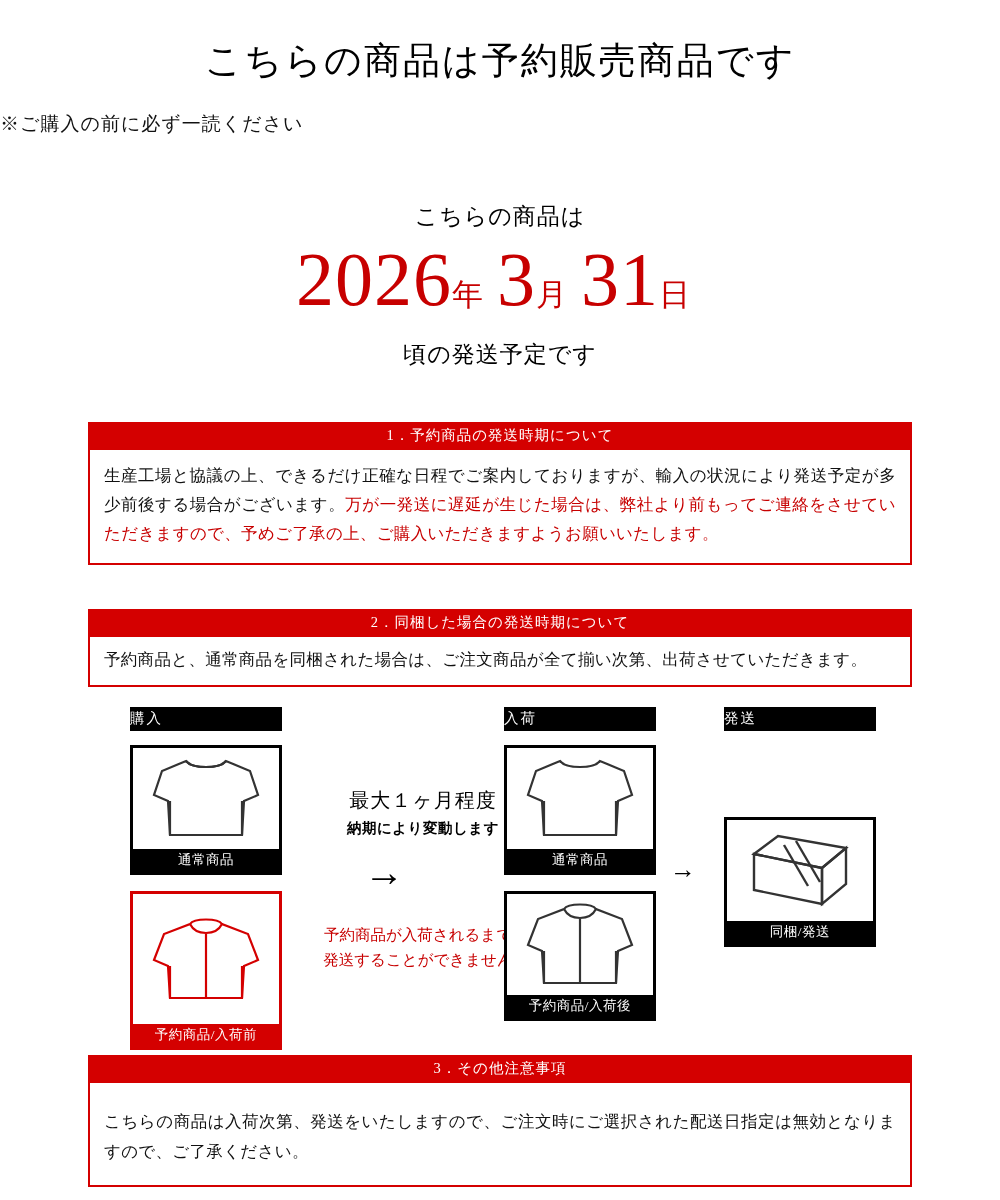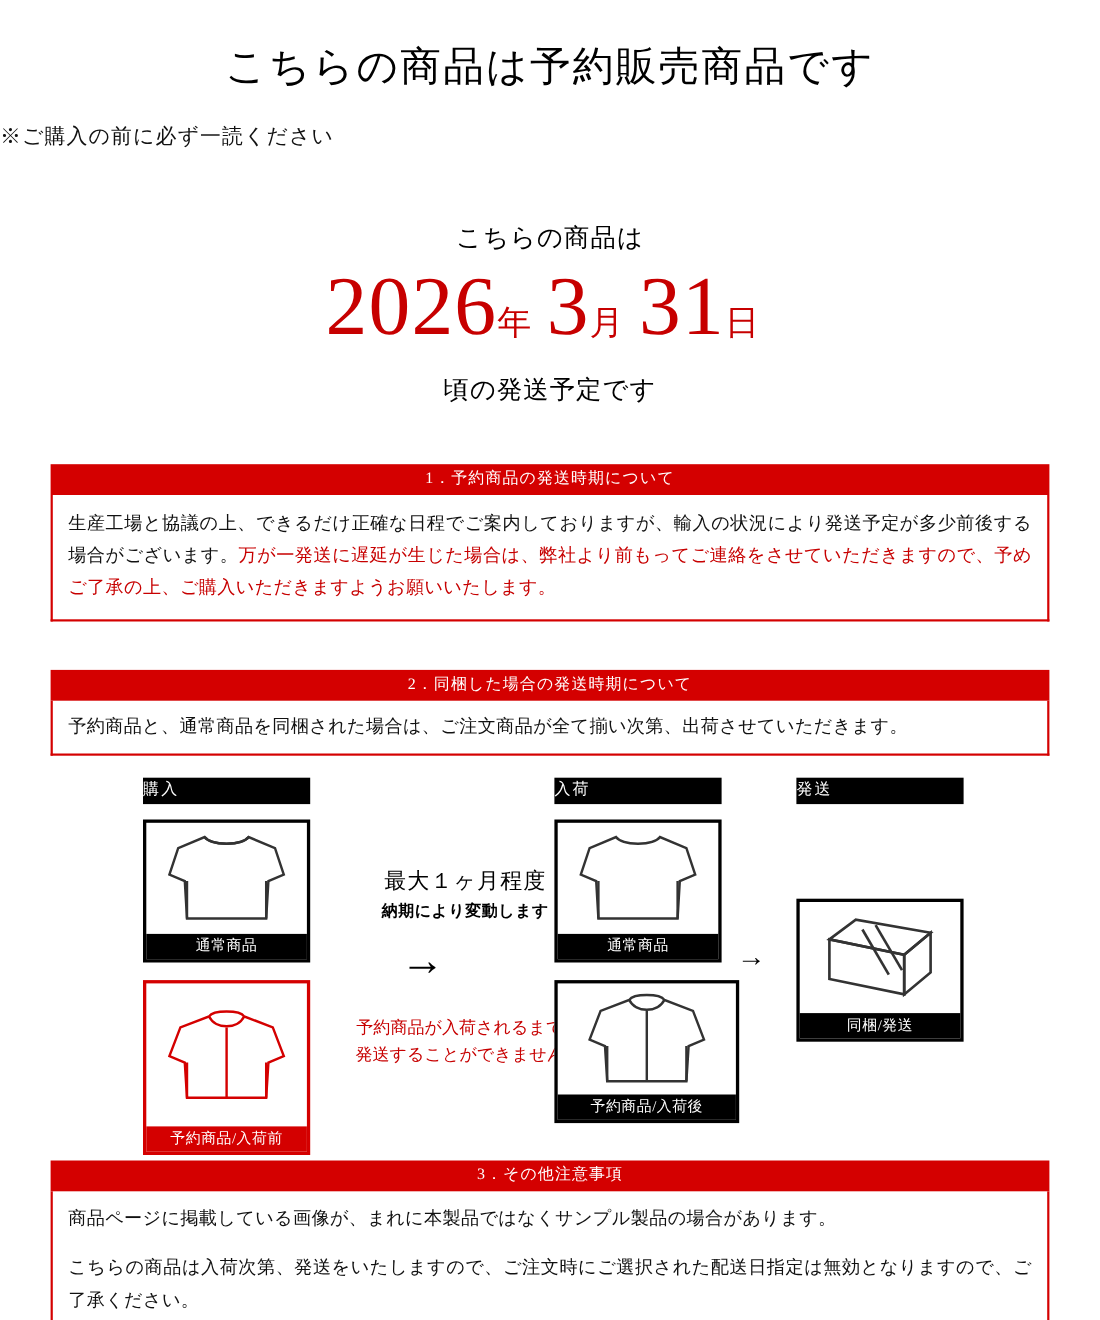--- a/index.html
+++ b/index.html
@@ -65,21 +65,21 @@
   .date-tail {
     text-align: center;
     font-size: 23px;
     letter-spacing: 1px;
     margin-top: 16px;
     color: #000;
   }
 
   
   .section {
-    width: 908px;
+    width: 824px;
     margin: 0 auto;
   }
   .sec1 { margin-top: 52px; }
   .sec-bar {
     background: #d40000;
     color: #ffffff;
     text-align: center;
     font-size: 14.5px;
     letter-spacing: 1px;
     padding: 5px 0 6px 0;
@@ -265,21 +265,21 @@
       <div class="art">
         <svg width="120" height="86" viewBox="0 0 120 86" fill="none" stroke="#333" stroke-width="2.2">
           <path d="M40 6 C46 14, 74 14, 80 6 L104 16 L112 40 L98 46 L96 80 L24 80 L22 46 L8 40 L16 16 Z"></path>
           <path d="M24 46 L24 80"></path>
             <path d="M96 46 L96 80"></path>
         </svg>
       </div>
       <div class="cap">通常商品</div>
     </div>
 
-    <div class="card" style="left:380px; top:184px; width:168px; height:130px;">
+    <div class="card" style="left:380px; top:184px; width:152px; height:130px;">
       <div class="art">
         <svg width="120" height="86" viewBox="0 0 120 86" fill="none" stroke="#333" stroke-width="2.2">
           <path d="M44 8 C48 2, 72 2, 76 8 L102 18 L112 44 L98 50 L96 82 L24 82 L22 50 L8 44 L18 18 Z"></path>
           <path d="M44 8 C50 20, 70 20, 76 8"></path>
           <path d="M60 18 L60 82"></path>
           <path d="M24 50 L24 82"></path>
             <path d="M96 50 L96 82"></path>
         </svg>
       </div>
       <div class="cap">予約商品/入荷後</div>
@@ -297,19 +297,18 @@
           <path d="M52 13 L76 54"></path>
         </svg>
       </div>
       <div class="cap">同梱/発送</div>
     </div>
   </div>
 
   <div class="section sec3">
     <div class="sec-bar">3．その他注意事項</div>
     <div class="sec-body">
-      <div>商品ページに掲載している画像が、まれに本製品ではなくサンプル製品の場合があります。</div>
       <div class="gap"></div>
       <div>こちらの商品は入荷次第、発送をいたしますので、ご注文時にご選択された配送日指定は無効となりますので、ご了承ください。</div>
     </div>
   </div>
 
 </div>
 
 </body></html>

